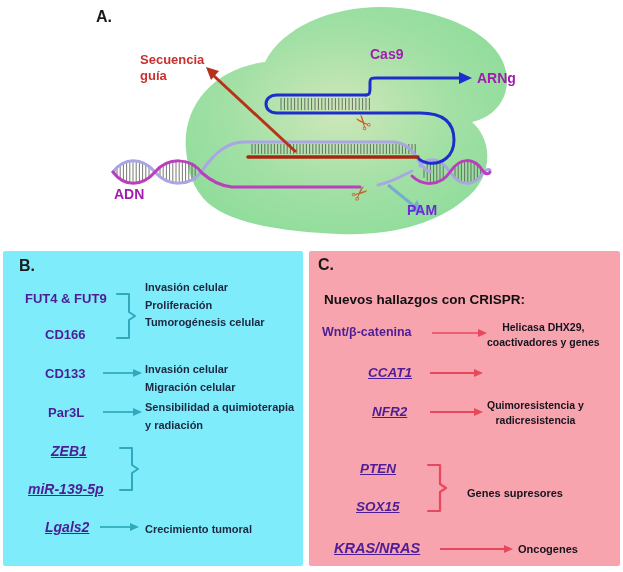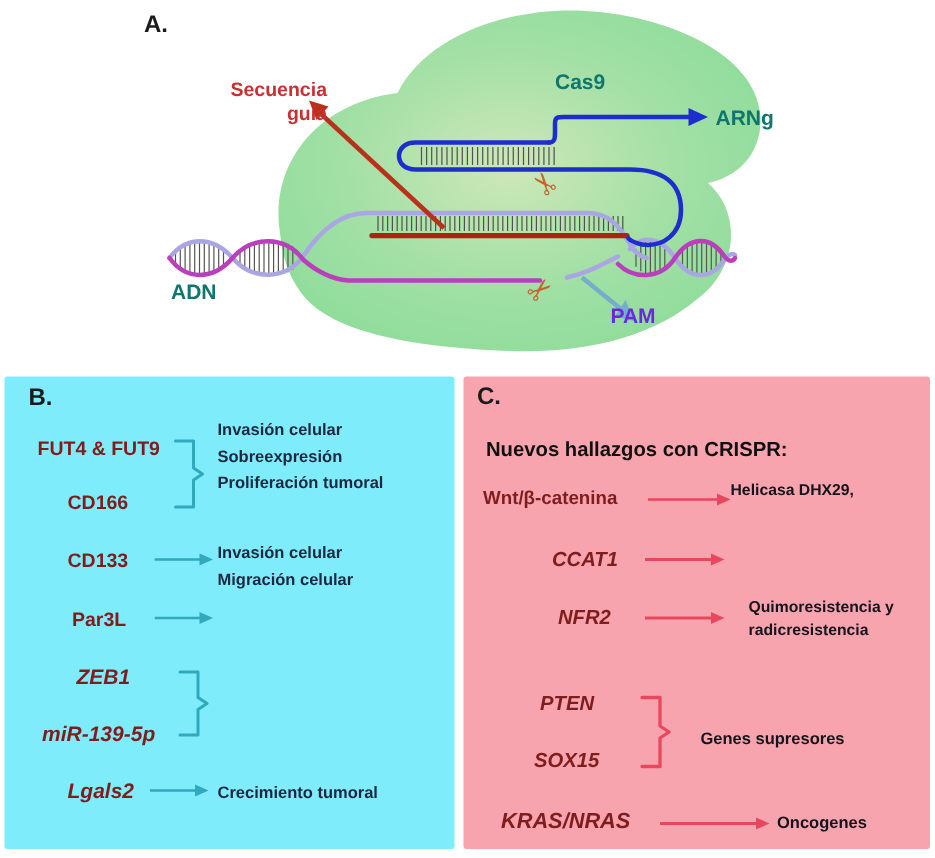--- a/index.html
+++ b/index.html
@@ -1,29 +1,29 @@
 <!DOCTYPE html>
 <html><head>
 <meta charset="utf-8">
 <style>
   html,body{margin:0;padding:0;background:#ffffff;}
   .stage{position:relative;width:623px;height:572px;background:#fff;overflow:hidden;
          font-family:"Liberation Sans","DejaVu Sans",sans-serif;}
   .abs{position:absolute;}
-  .lbl{position:absolute;white-space:nowrap;color:#0f766e;}
+  .lbl{position:absolute;white-space:nowrap;color:#a21caf;}
   .panel-label{font-size:16px;font-weight:bold;color:#1a1a1a;}
   .box{position:absolute;top:251px;height:315px;border-radius:2px;}
-  .gene{position:absolute;font-weight:bold;font-size:13px;color:#7f1d1d;white-space:nowrap;}
-  .gene.it{font-style:italic;}
+  .gene{position:absolute;font-weight:bold;font-size:13px;color:#4c1d95;white-space:nowrap;}
+  .gene.it{font-style:italic;text-decoration:underline;}
   .fx{position:absolute;font-size:11px;font-weight:600;color:#1c2740;white-space:nowrap;}
   .fxline{line-height:17.5px;}
-  .c-fx{position:absolute;font-size:10.5px;font-weight:600;color:#14141c;white-space:nowrap;line-height:14.5px;}
+  .c-fx{position:absolute;font-size:10.5px;font-weight:600;color:#14141c;white-space:nowrap;line-height:14.5px;text-align:center;}
   .c-head{position:absolute;font-size:13.5px;font-weight:bold;color:#101010;white-space:nowrap;}
   .a-label{font-weight:bold;font-size:14px;}
-  .guide-lbl{position:absolute;left:140px;top:52px;width:78px;text-align:right;
+  .guide-lbl{position:absolute;left:140px;top:52px;width:78px;text-align:left;
              color:#c93030;font-weight:bold;font-size:13px;line-height:16px;}
   .pam-lbl{color:#6d28d9;}
   svg{display:block;}
 </style>
 </head>
 <body>
 
 <div class="stage">
 
   <svg class="abs" style="left:0;top:0" width="623" height="250" viewBox="0 0 623 250">
@@ -211,39 +211,43 @@
 
     <div class="lbl panel-label" style="left:16px;top:6px">B.</div>
 
     <div class="gene" style="left:22px;top:40px">FUT4 &amp; FUT9</div>
     <div class="gene" style="left:42px;top:76px">CD166</div>
     <svg class="abs" style="left:112px;top:41px" width="24" height="48" viewBox="0 0 24 48">
       <path d="M2,2 H14 V20 L20,24 M2,46 H14 V28 L20,24" fill="none" stroke="#2fa9bb" stroke-width="2" stroke-linecap="round" stroke-linejoin="round"></path>
     </svg>
     <div class="fx" style="left:142px;top:28px">
       <div class="fxline">Invasión celular</div>
-      <div class="fxline">Sobreexpresión</div>
-      <div class="fxline">Proliferación tumoral</div>
+      <div class="fxline">Proliferación</div>
+      <div class="fxline">Tumorogénesis celular</div>
     </div>
 
     <div class="gene" style="left:42px;top:115px">CD133</div>
     <svg class="abs" style="left:100px;top:117px" width="40" height="10" viewBox="0 0 40 10">
       <line x1="0" y1="5" x2="31" y2="5" stroke="#2fa9bb" stroke-width="1.7"></line>
       <polygon points="30,1 39,5 30,9" fill="#2fa9bb"></polygon>
     </svg>
     <div class="fx" style="left:142px;top:110px">
       <div class="fxline">Invasión celular</div>
       <div class="fxline">Migración celular</div>
     </div>
 
     <div class="gene" style="left:45px;top:154px">Par3L</div>
     <svg class="abs" style="left:100px;top:156px" width="40" height="10" viewBox="0 0 40 10">
       <line x1="0" y1="5" x2="31" y2="5" stroke="#2fa9bb" stroke-width="1.7"></line>
       <polygon points="30,1 39,5 30,9" fill="#2fa9bb"></polygon>
     </svg>
+    <div class="fx" style="left:142px;top:148px">
+      <div class="fxline">Sensibilidad a quimioterapia</div>
+      <div class="fxline">y radiación</div>
+    </div>
 
     <div class="gene it" style="left:48px;top:192px;font-size:14px">ZEB1</div>
     <div class="gene it" style="left:25px;top:230px;font-size:14px">miR-139-5p</div>
     <svg class="abs" style="left:115px;top:195px" width="24" height="46" viewBox="0 0 24 46">
       <path d="M2,2 H14 V19 L20,23 M2,44 H14 V27 L20,23" fill="none" stroke="#2fa9bb" stroke-width="2" stroke-linecap="round" stroke-linejoin="round"></path>
     </svg>
     <div class="fx" style="left:142px;top:202px">
     </div>
 
     <div class="gene it" style="left:42px;top:268px;font-size:14px">Lgals2</div>
@@ -262,34 +266,35 @@
 
     <div class="c-head" style="left:15px;top:41px">Nuevos hallazgos con CRISPR:</div>
 
     <div class="gene" style="left:13px;top:74px;font-weight:700;font-size:12.5px">Wnt/β-catenina</div>
     <svg class="abs" style="left:123px;top:77px" width="56" height="10" viewBox="0 0 56 10">
       <line x1="0" y1="5" x2="47" y2="5" stroke="#e8485e" stroke-width="1.6"></line>
       <polygon points="46,1 55,5 46,9" fill="#e8485e"></polygon>
     </svg>
     <div class="c-fx" style="left:178px;top:69px">
       <div>Helicasa DHX29,</div>
+      <div>coactivadores y genes</div>
     </div>
 
     <div class="gene it" style="left:59px;top:114px;font-size:13.5px">CCAT1</div>
     <svg class="abs" style="left:121px;top:117px" width="54" height="10" viewBox="0 0 54 10">
       <line x1="0" y1="5" x2="45" y2="5" stroke="#e8485e" stroke-width="2"></line>
       <polygon points="44,1 53,5 44,9" fill="#e8485e"></polygon>
     </svg>
 
     <div class="gene it" style="left:63px;top:153px;font-size:13.5px">NFR2</div>
     <svg class="abs" style="left:121px;top:156px" width="54" height="10" viewBox="0 0 54 10">
       <line x1="0" y1="5" x2="45" y2="5" stroke="#e8485e" stroke-width="2"></line>
       <polygon points="44,1 53,5 44,9" fill="#e8485e"></polygon>
     </svg>
-    <div class="c-fx" style="left:190px;top:147px">
+    <div class="c-fx" style="left:178px;top:147px">
       <div>Quimoresistencia y</div>
       <div>radicresistencia</div>
     </div>
 
 
     <div class="gene it" style="left:51px;top:210px;font-size:13.5px">PTEN</div>
     <div class="gene it" style="left:47px;top:248px;font-size:13.5px">SOX15</div>
     <svg class="abs" style="left:117px;top:212px" width="24" height="50" viewBox="0 0 24 50">
       <path d="M2,2 H14 V21 L20,25 M2,48 H14 V29 L20,25" fill="none" stroke="#e8485e" stroke-width="2.2" stroke-linecap="round" stroke-linejoin="round"></path>
     </svg>

